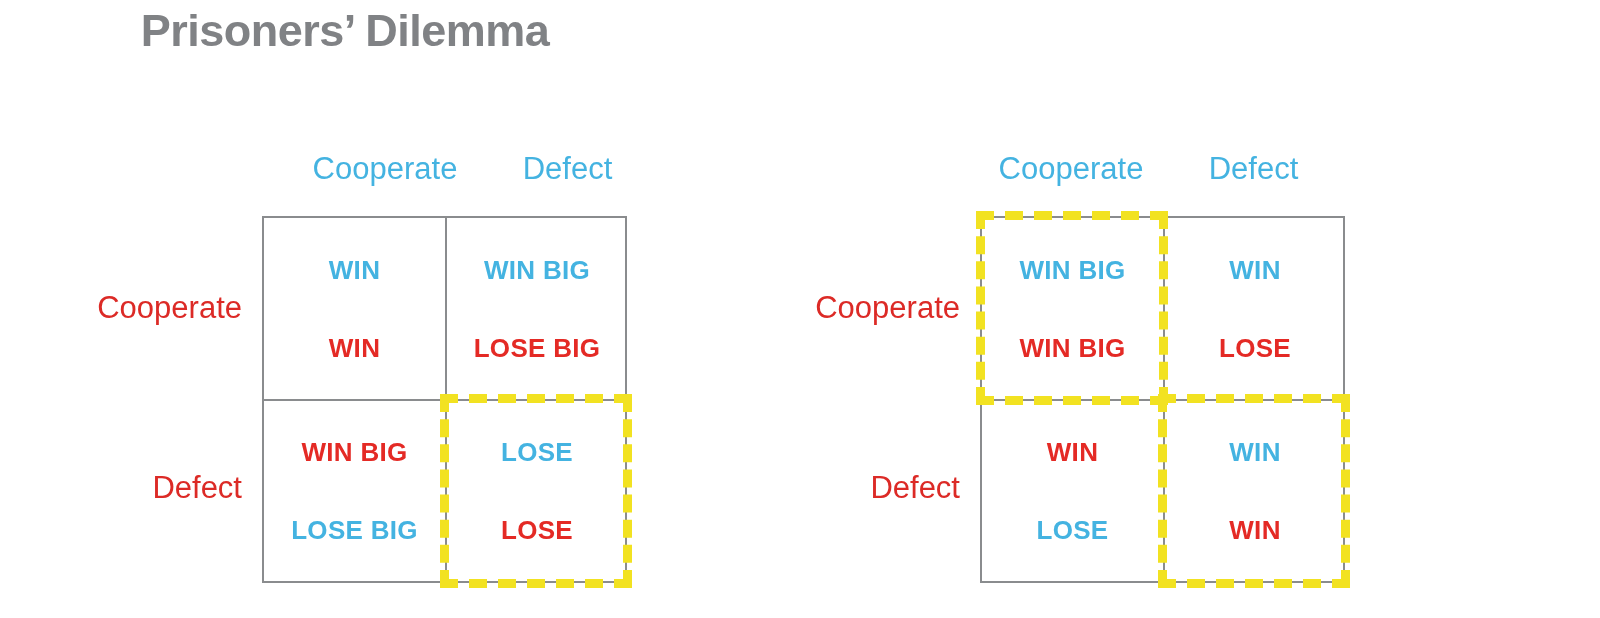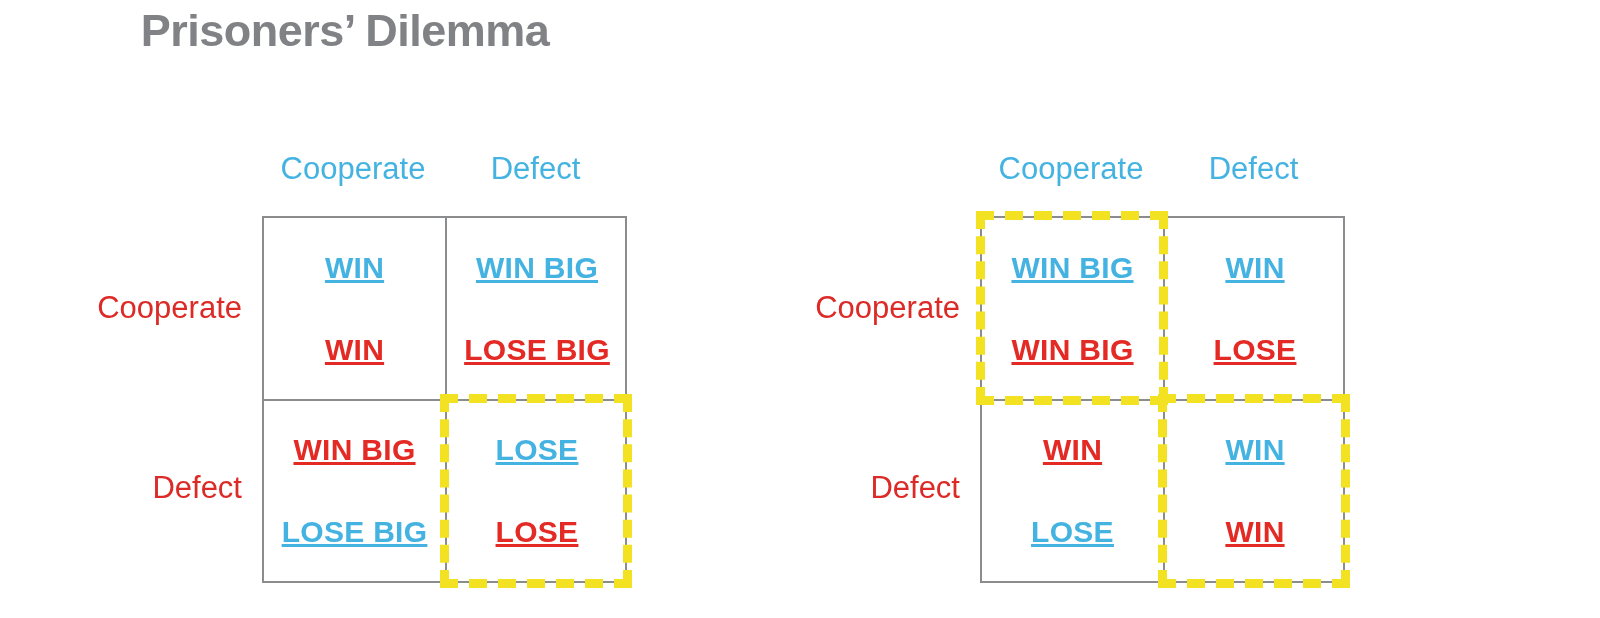--- a/index.html
+++ b/index.html
@@ -21,21 +21,21 @@
     position: absolute;
     inset: 0;
   }
 
   
   .game {
     position: absolute;
     top: 0;
     height: 618px;
   }
-  .game-pd   { left: 0px;   width: 760px; }
+  .game-pd   { left: 0px;   width: 760px; padding-left: 32px; }
   .game-stag { left: 760px; width: 840px; }
 
   .game-title {
     position: absolute;
     top: 8px;
     font-size: 45px;
     font-weight: bold;
     color: #808285;
     letter-spacing: -0.5px;
     white-space: nowrap;
@@ -86,26 +86,25 @@
 
   .cell {
     position: absolute;
     box-sizing: border-box;
     display: flex;
     flex-direction: column;
     align-items: center;
     justify-content: center;
   }
   .cell-payoff {
-    font-size: 30px;
+    font-size: 26px;
     font-weight: bold;
     line-height: 1;
     white-space: nowrap;
     letter-spacing: 0.3px;
-    text-decoration: underline;
   }
   .cell-payoff.top    { margin-bottom: 26px; }
   .cell-payoff.bottom { margin-top: 26px; }
   .pc-blue { color: #44B3E1; }
   .pc-red  { color: #E42A25; }
 
   
   .highlight {
     position: absolute;
     box-sizing: border-box;

